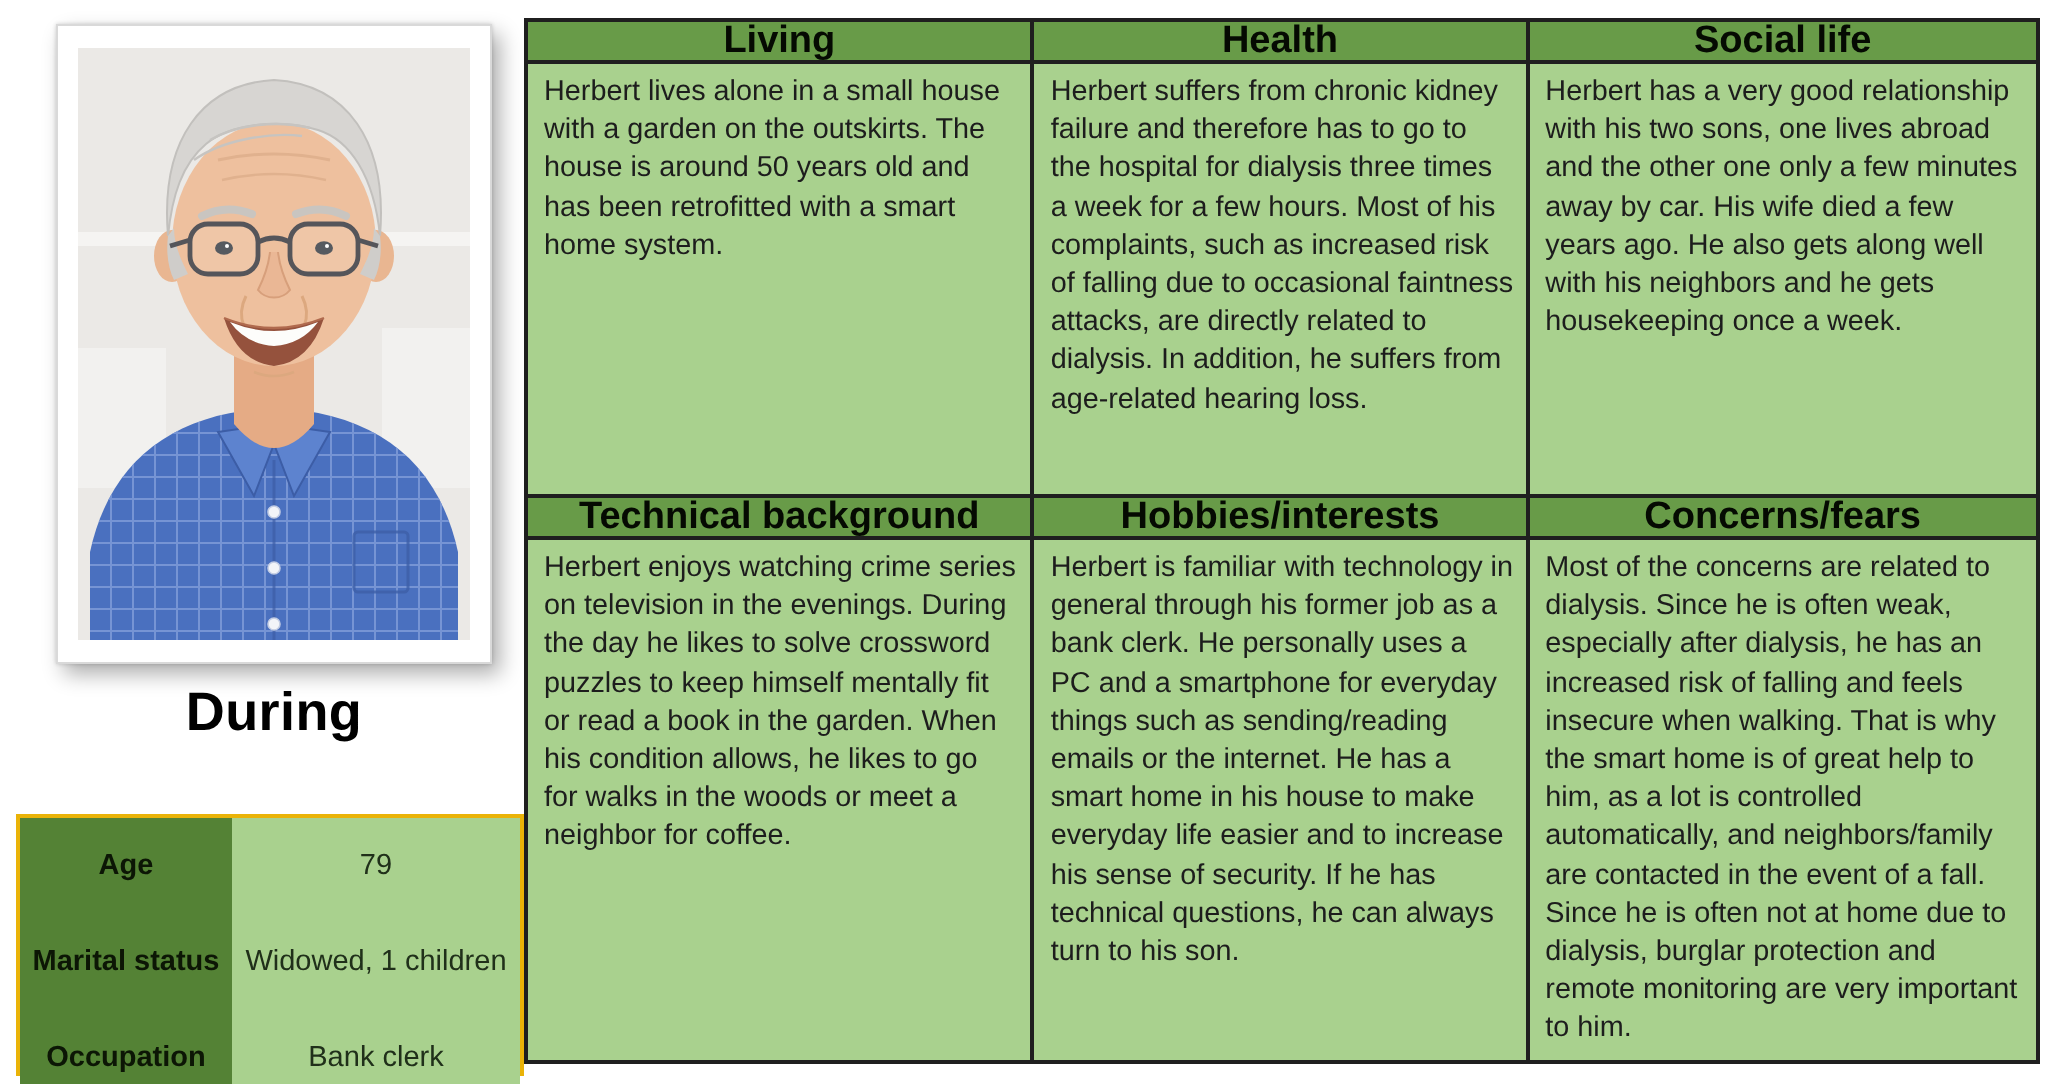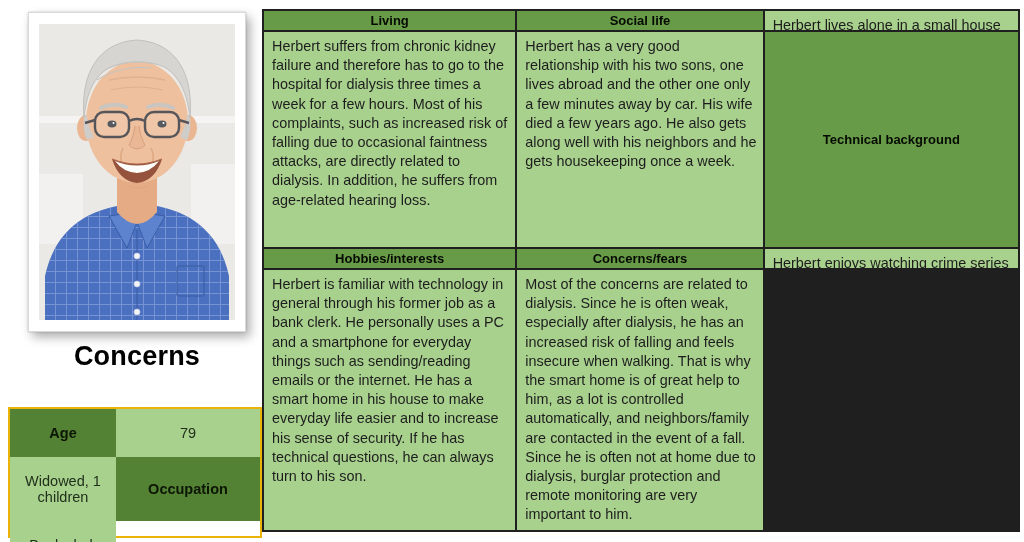--- a/index.html
+++ b/index.html
@@ -36,21 +36,21 @@
   
   .main-table{
     position:absolute;left:262px;top:9px;width:758px;height:523px;
     box-sizing:border-box;border:2px solid #1f1f1f;background:#1f1f1f;
     display:grid;grid-template-columns:252fr 246fr 254fr;
     grid-template-rows:19px 215px 19px 1fr;gap:2px;
   }
   .cell{overflow:hidden;box-sizing:border-box;}
   .cell.head{
     background:#689b48;display:flex;align-items:center;justify-content:center;
-    font-size:13px;font-weight:bold;color:#050a02;
+    font-size:19px;font-weight:bold;color:#050a02;
   }
   .cell.body{
     background:#a9d18e;font-size:14.4px;line-height:19.2px;
     padding:5px 6px 3px 8px;color:#1d1d1d;
   }
 </style>
 </head>
 <body>
 
 <div class="stage">
@@ -121,33 +121,35 @@
       <path d="M96,102 C95,111 92,117 90,121 C94,126 102,126 106,121 C104,117 101,111 100,102" fill="#eab795" stroke="#d79f7b" stroke-width="1"></path>
 
       <g>
         <path d="M73,135 Q98,145 123,135 Q116,157 98,159 Q80,157 73,135 Z" fill="#95523d"></path>
         <path d="M76,137 Q98,146 120,137 Q112,148 98,149 Q84,148 76,137 Z" fill="#fdfdfb"></path>
         <path d="M73,135 Q98,145 123,135" stroke="#b06a4e" stroke-width="1.2" fill="none"></path>
       </g>
     </svg>
   </div>
 
-  <div class="persona-name">Concerns</div>
+  <div class="persona-name">During</div>
 
   <div class="attr-table">
     <div class="attr-label">Age</div>
     <div class="attr-value">79</div>
+    <div class="attr-label">Marital status</div>
     <div class="attr-value">Widowed, 1 children</div>
     <div class="attr-label">Occupation</div>
     <div class="attr-value">Bank clerk</div>
   </div>
 
   <div class="main-table">
 
     <div class="cell head">Living</div>
+    <div class="cell head">Health</div>
     <div class="cell head">Social life</div>
 
     <div class="cell body">Herbert lives alone in a small house with a garden on the outskirts. The house is around 50 years old and has been retrofitted with a smart home system.</div>
     <div class="cell body">Herbert suffers from chronic kidney failure and therefore has to go to the hospital for dialysis three times a week for a few hours. Most of his complaints, such as increased risk of falling due to occasional faintness attacks, are directly related to dialysis. In addition, he suffers from age-related hearing loss.</div>
     <div class="cell body">Herbert has a very good relationship with his two sons, one lives abroad and the other one only a few minutes away by car. His wife died a few years ago. He also gets along well with his neighbors and he gets housekeeping once a week.</div>
 
     <div class="cell head">Technical background</div>
     <div class="cell head">Hobbies/interests</div>
     <div class="cell head">Concerns/fears</div>
 

